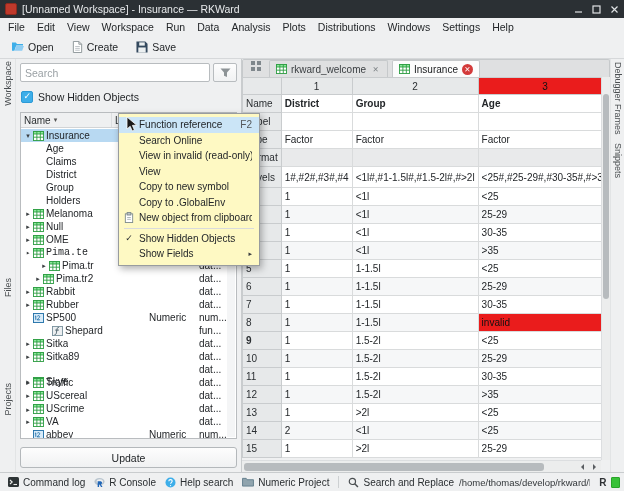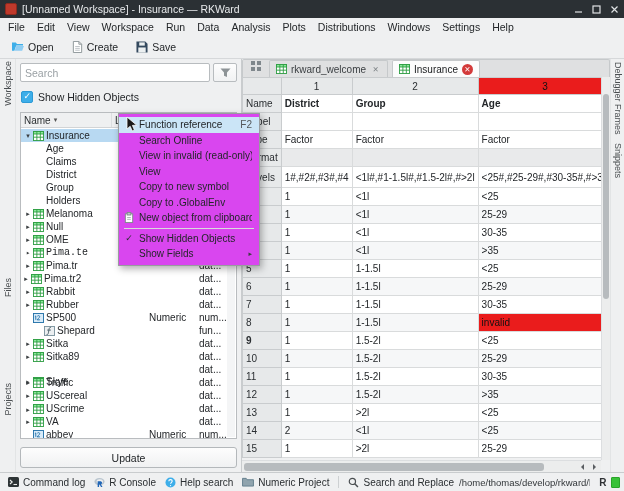--- a/index.html
+++ b/index.html
@@ -92,21 +92,21 @@
 .tri-l{width:0;height:0;border:3.5px solid transparent;border-right-color:#5a5e62;border-left:none}
 .tri-r{width:0;height:0;border:3.5px solid transparent;border-left-color:#5a5e62;border-right:none}
 
 .statusbar{height:19px;flex:none;display:flex;align-items:center;gap:1px;padding:0 4px;background:#eff0f1;border-top:1px solid #c9ccce;font-size:10px;color:#2a2e31}
 .sbtn{display:flex;align-items:center;gap:4px;padding:1px 4px;border-radius:2px;white-space:nowrap}
 .sdiv{width:1px;height:12px;background:#cdd0d2;margin:0 4px}
 .spath{margin-left:auto;color:#33373a;white-space:nowrap;overflow:hidden;font-size:9.5px}
 .rbadge{font-weight:bold;color:#2e3134;margin-left:8px}
 .rstatus{width:11px;height:11px;background:#39c239;border:1px solid #2aa52a;margin-left:4px;border-radius:1px}
 
-.ctxmenu{position:absolute;left:118px;top:113px;width:142px;background:#d946ef;border:1px solid #989c9f;box-shadow:2px 3px 7px rgba(0,0,0,.3);padding:3px 0;z-index:40;font-size:10px}
+.ctxmenu{position:absolute;left:118px;top:113px;width:142px;background:#fef9c3;border:1px solid #989c9f;box-shadow:2px 3px 7px rgba(0,0,0,.3);padding:3px 0;z-index:40;font-size:10px}
 .mi{display:flex;align-items:center;height:15.5px;padding:0 7px 0 3px;gap:3px}
 .mi.hl{background:#cbe5f7}
 .gutter{width:14px;flex:none;text-align:center;font-size:9px;color:#2a2e31;display:inline-flex;justify-content:center}
 .lbl{flex:1;white-space:nowrap;overflow:hidden}
 .sc{color:#54585b;flex:none}
 .subarr{flex:none;font-size:7px;color:#3a3e41}
 .msep{height:1px;background:#d9dbdc;margin:2px 5px}
 .cursor{position:absolute;left:126px;top:116px;z-index:60;pointer-events:none}
 </style>
 </head>
@@ -334,37 +334,37 @@
                     <path d="M4.2 .5v10M8 .5v10M.5 6.8h11" stroke="#2f9e44" fill="none"></path>
                   </svg>
                 </span>
                 <span class="tnametext">Pima.te</span>
               </span>
               <span class="tlabel"></span>
               <span class="ttype"></span>
               <span class="tcls">dat...</span>
             </div>
             <div class="trow">
-              <span class="tname" style="padding-left: 2px;">
+              <span class="tname" style="padding-left: 18px;">
                 <span class="arrow">▸</span>
                 <span class="icon ticon">
                   <svg width="11" height="10" viewBox="0 0 12 11">
                     <rect x=".5" y=".5" width="11" height="10" fill="#fff" stroke="#2f9e44"></rect>
                     <rect x=".5" y=".5" width="11" height="2.8" fill="#8ce99a" stroke="#2f9e44"></rect>
                     <path d="M4.2 .5v10M8 .5v10M.5 6.8h11" stroke="#2f9e44" fill="none"></path>
                   </svg>
                 </span>
                 <span class="tnametext">Pima.tr</span>
               </span>
               <span class="tlabel"></span>
               <span class="ttype"></span>
               <span class="tcls">dat...</span>
             </div>
             <div class="trow">
-              <span class="tname" style="padding-left: 0;">
+              <span class="tname" style="padding-left: 12px;">
                 <span class="arrow">▸</span>
                 <span class="icon ticon">
                   <svg width="11" height="10" viewBox="0 0 12 11">
                     <rect x=".5" y=".5" width="11" height="10" fill="#fff" stroke="#2f9e44"></rect>
                     <rect x=".5" y=".5" width="11" height="2.8" fill="#8ce99a" stroke="#2f9e44"></rect>
                     <path d="M4.2 .5v10M8 .5v10M.5 6.8h11" stroke="#2f9e44" fill="none"></path>
                   </svg>
                 </span>
                 <span class="tnametext">Pima.tr2</span>
               </span>
@@ -413,21 +413,21 @@
                     <path d="M3 7.5V3.2l-1 .8M7.5 7.5h-3c1.5-1.8 2.8-2.6 2.8-3.6 0-.6-.5-1-1.2-1-.6 0-1 .2-1.4.7" stroke="#1e6ea7" fill="none"></path>
                   </svg>
                 </span>
                 <span class="tnametext">SP500</span>
               </span>
               <span class="tlabel"></span>
               <span class="ttype">Numeric</span>
               <span class="tcls">num...</span>
             </div>
             <div class="trow">
-              <span class="tname" style="padding-left: 13px;">
+              <span class="tname" style="padding-left: 13px; margin-left: 8px;">
                 <span class="arrow"></span>
                 <span class="icon ticon">
                   <svg width="11" height="10" viewBox="0 0 12 11">
                     <rect x=".5" y=".5" width="11" height="10" fill="#eceff1" stroke="#78909c"></rect>
                     <path d="M7.5 1.5c-1.5 0-1.8.8-2 2l-.7 4c-.2 1.2-.6 2-2 2M3.5 4.5h4" stroke="#455a64" fill="none"></path>
                   </svg>
                 </span>
                 <span class="tnametext">Shepard</span>
               </span>
               <span class="tlabel"></span>

